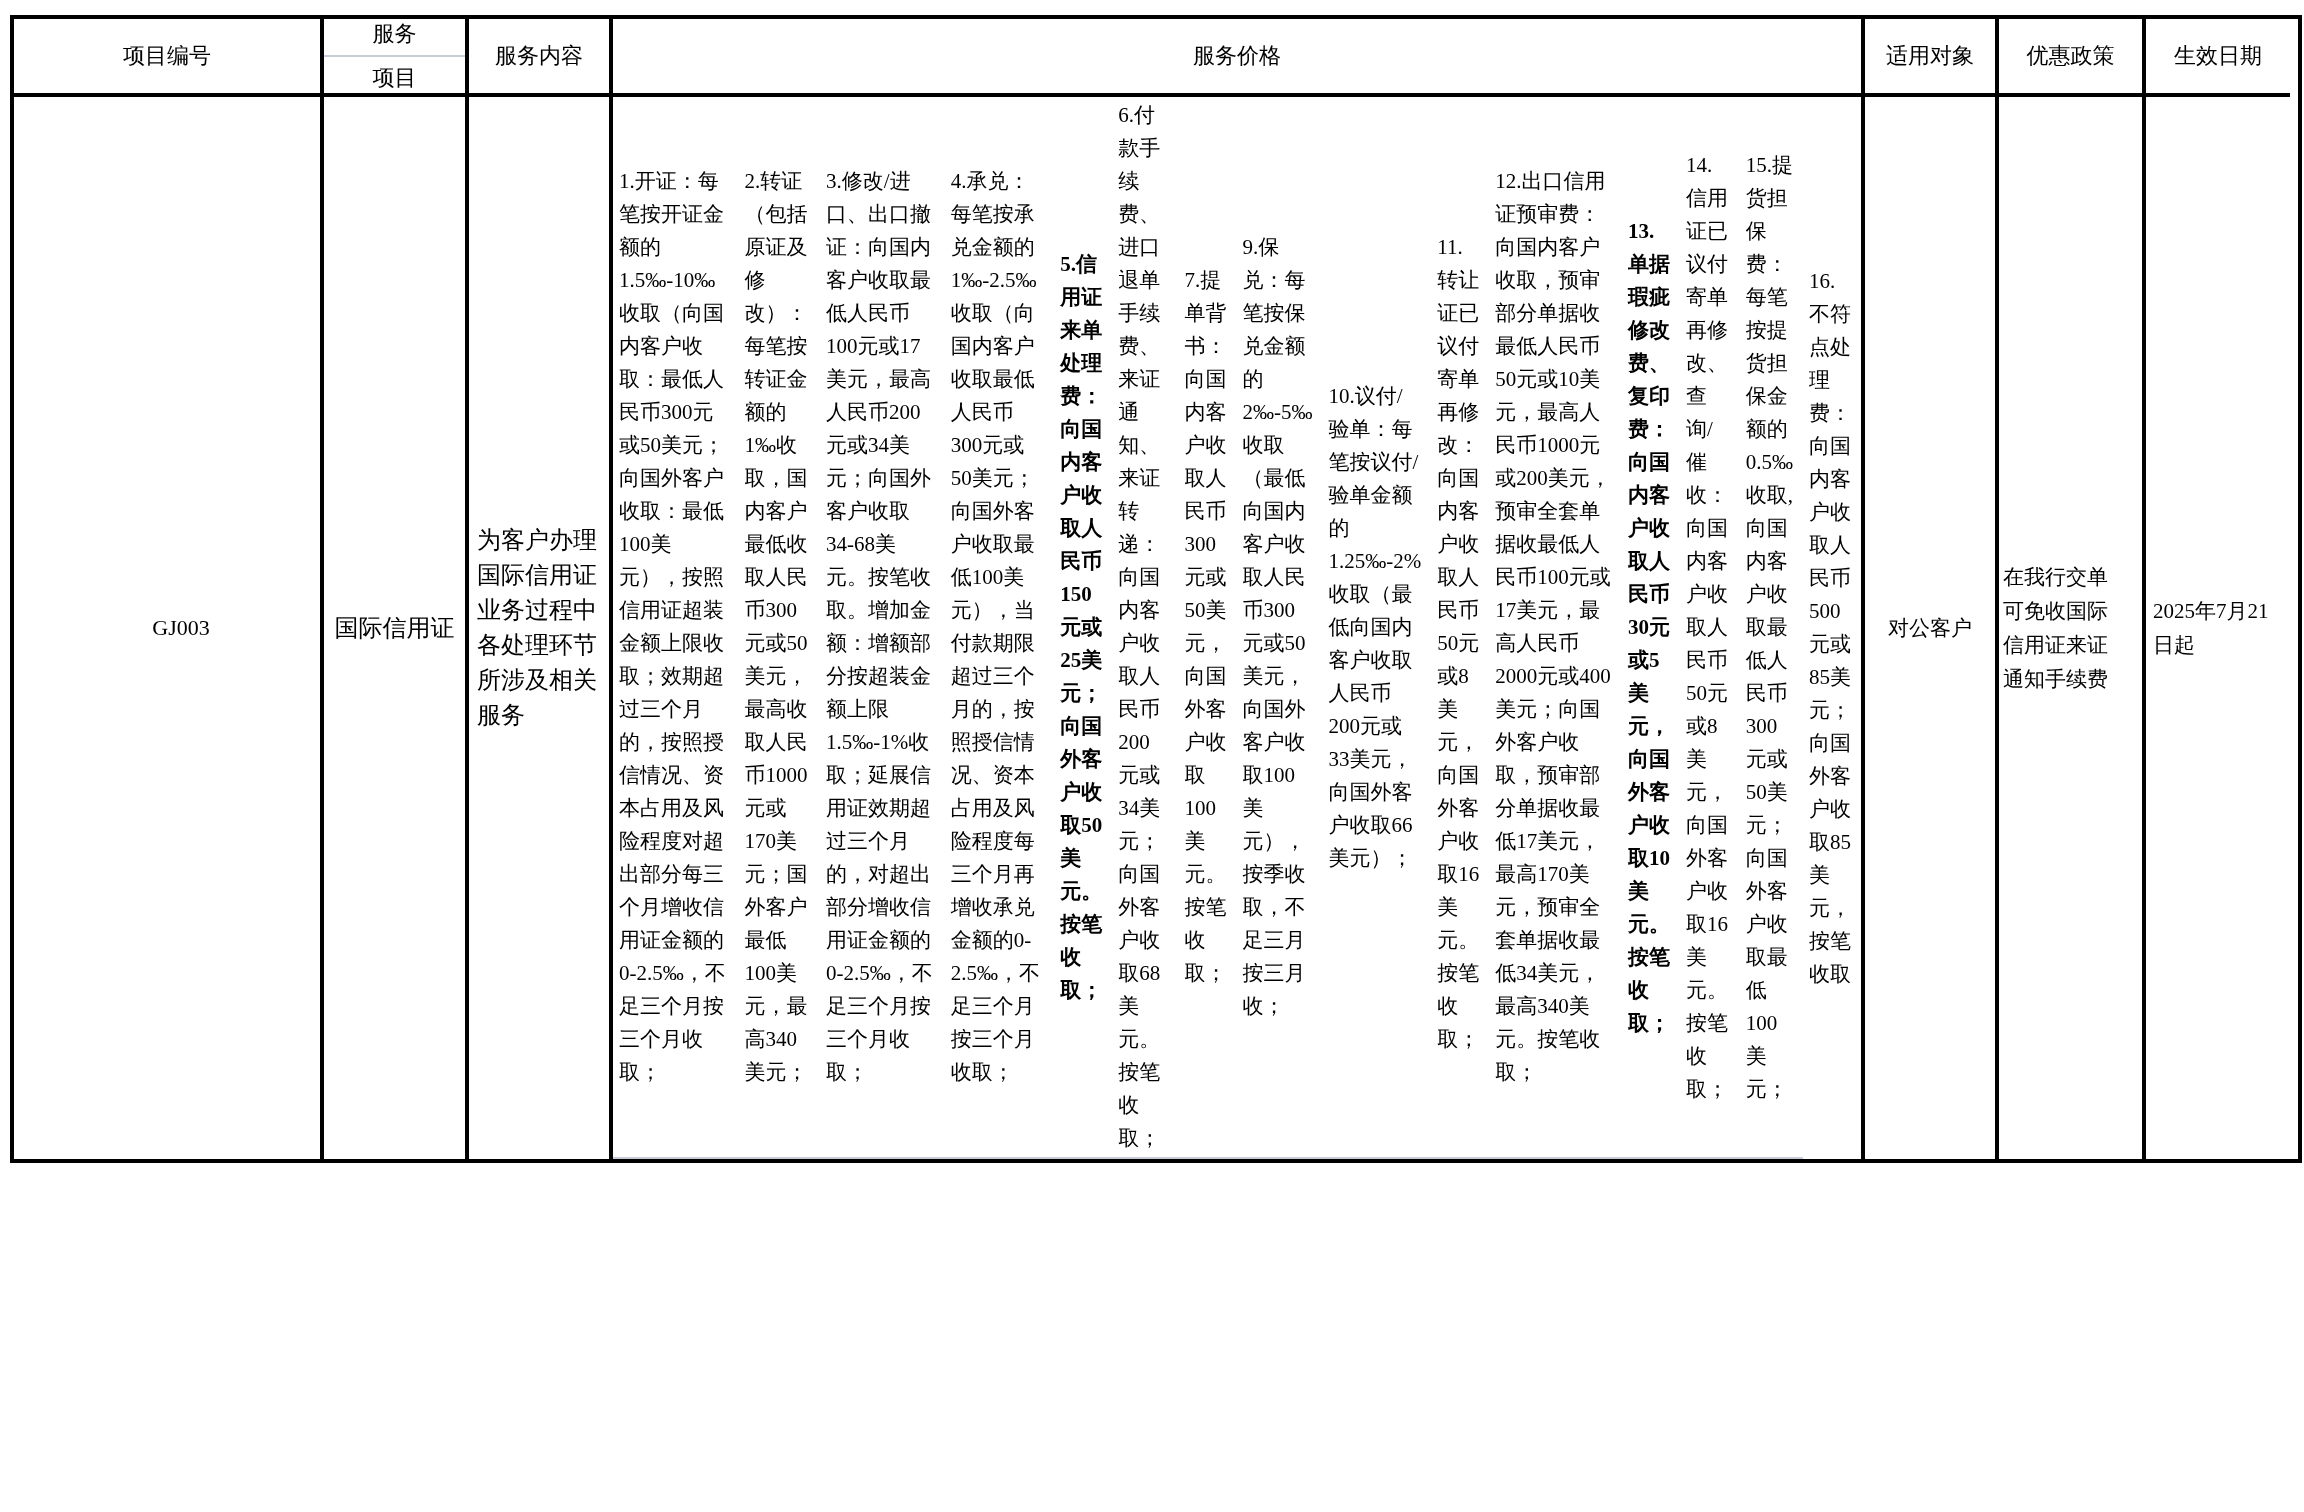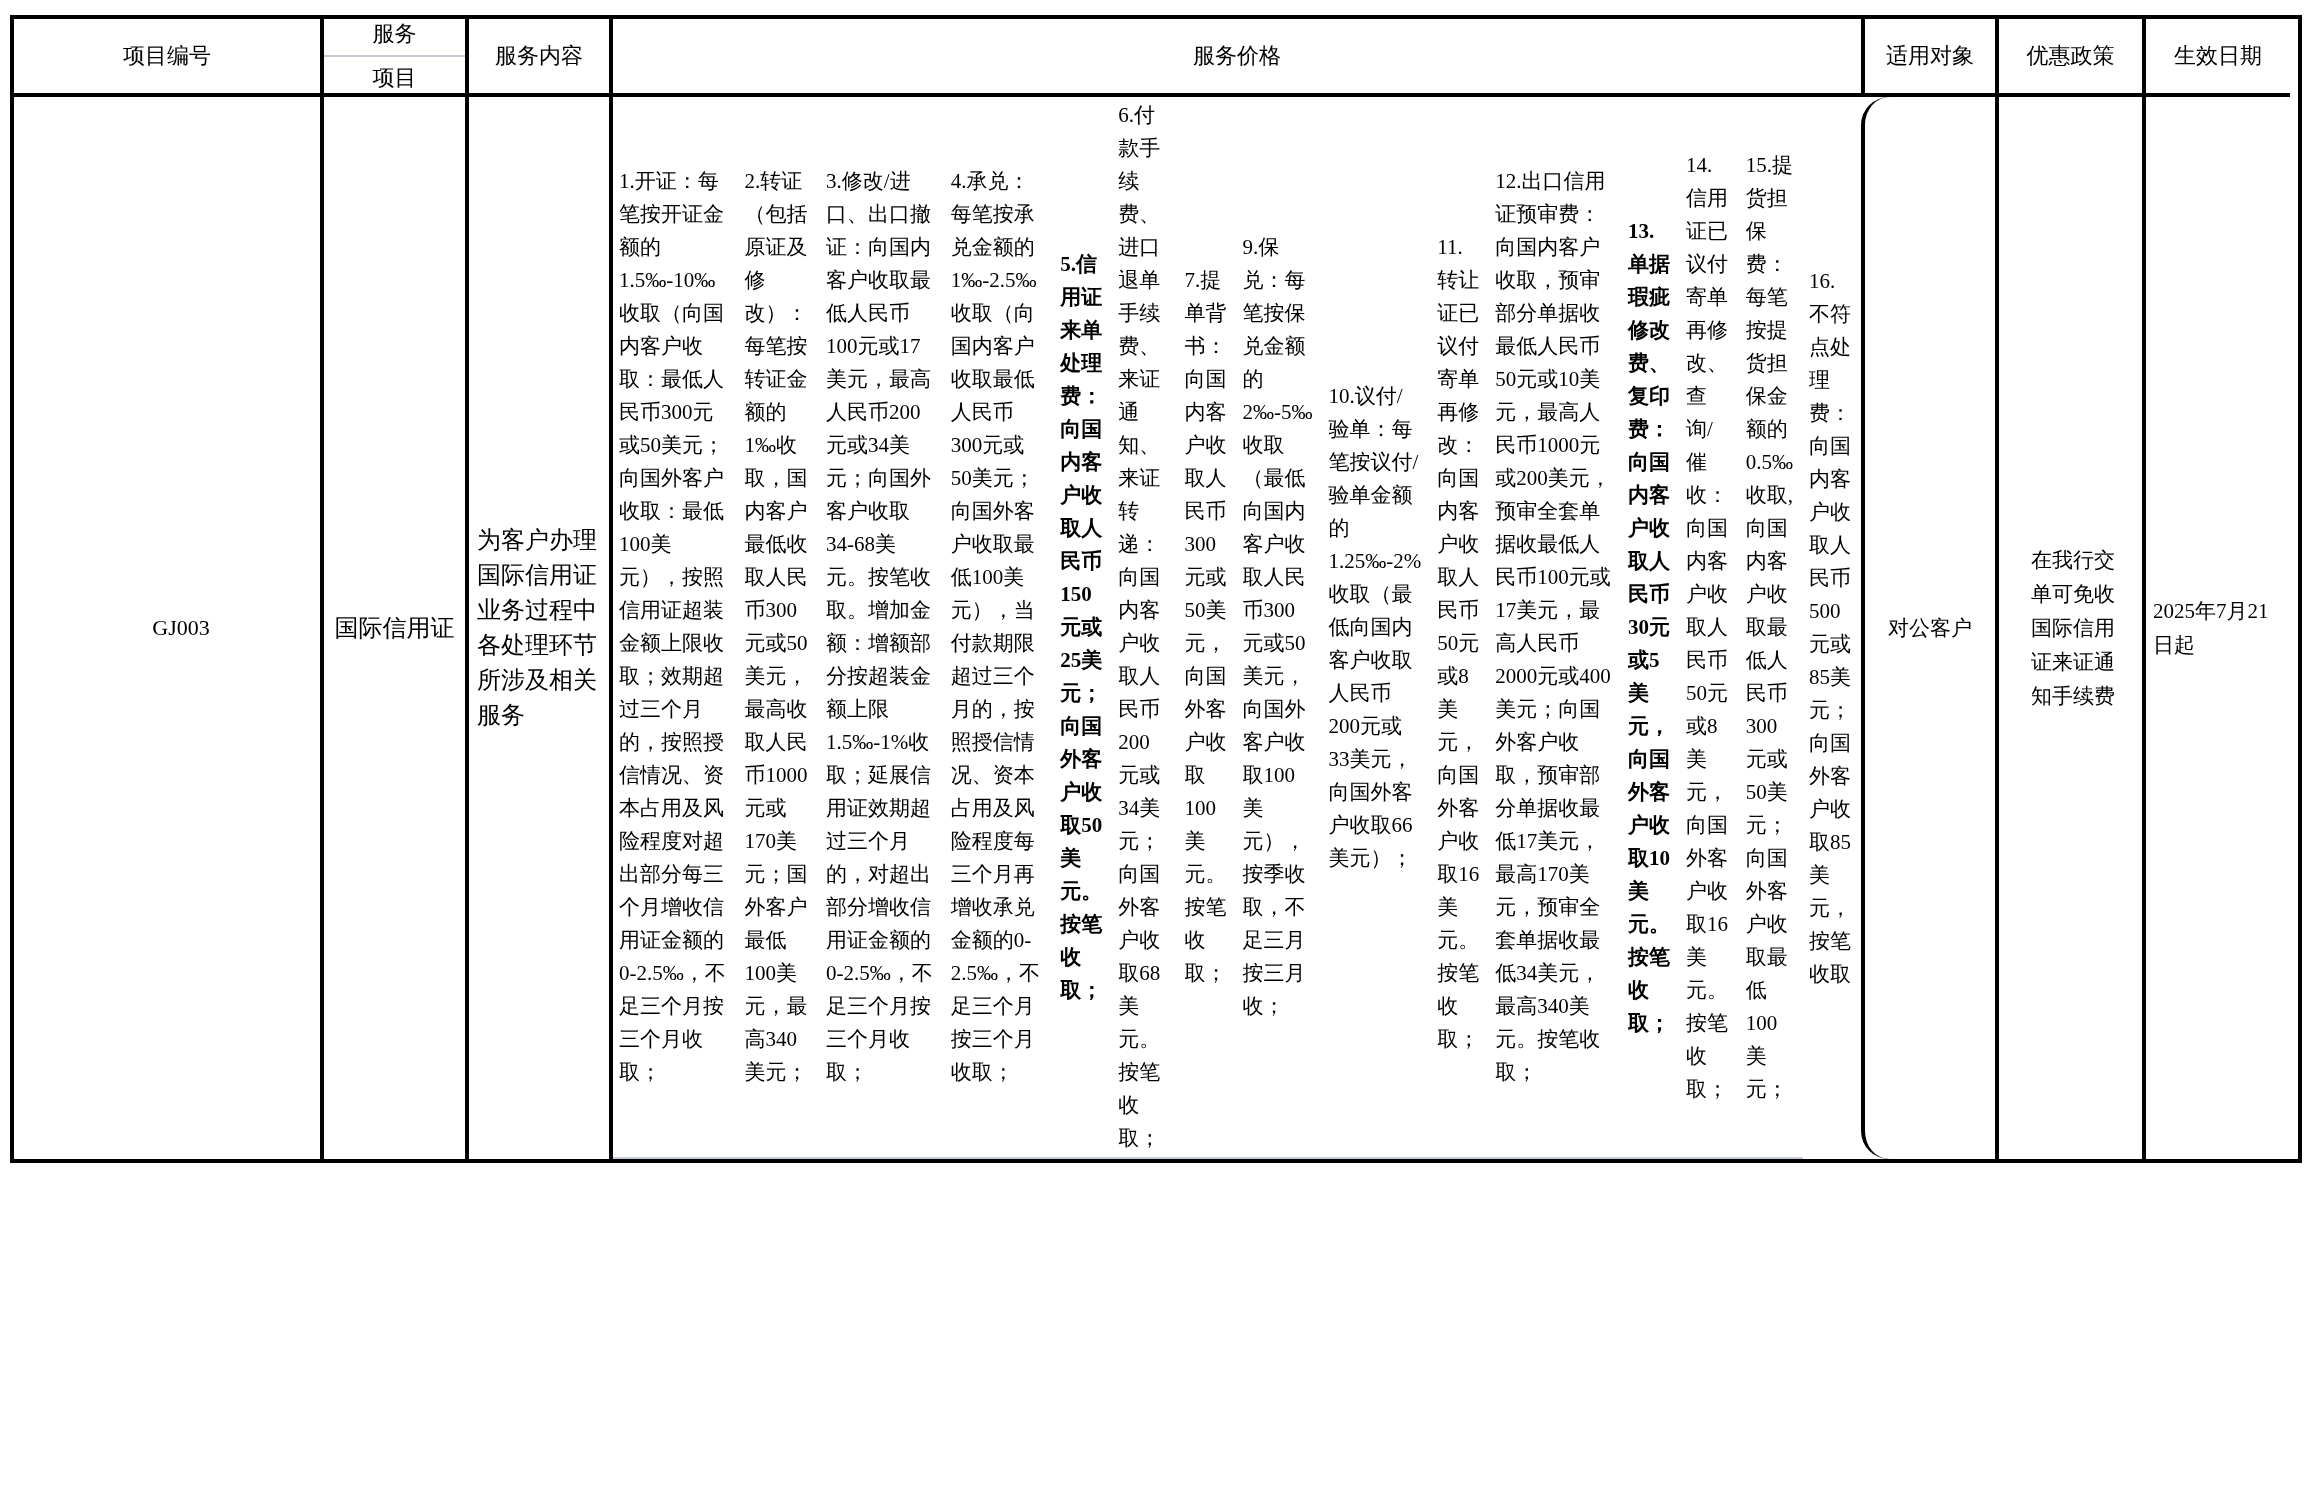--- a/index.html
+++ b/index.html
@@ -68,25 +68,25 @@
   }
   .price-item {
     display: flex;
     align-items: center;
     padding: 2px 10px 2px 6px;
     box-sizing: border-box;
   }
   .price-item:not(:last-child) {
     border-bottom: 2px solid #c6cdd9;
   }
-  .object-cell { font-size: 21px; border-radius: 28px; }
+  .object-cell { font-size: 21px; }
   .policy-cell {
     font-size: 21px;
     line-height: 34px;
-    padding-left: 32px;
+    padding-left: 4px;
     padding-right: 16px;
   }
   .date-cell {
     font-size: 21px;
     line-height: 34px;
     padding-left: 7px;
     padding-right: 10px;
   }
 </style>
 </head>

